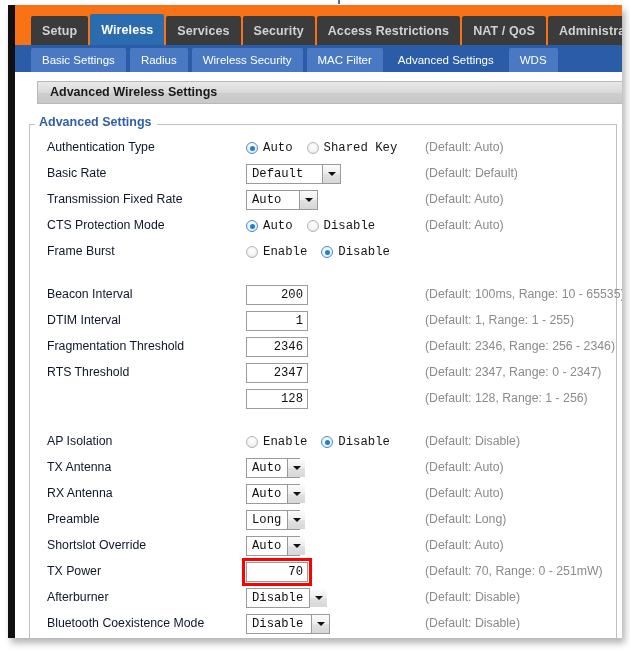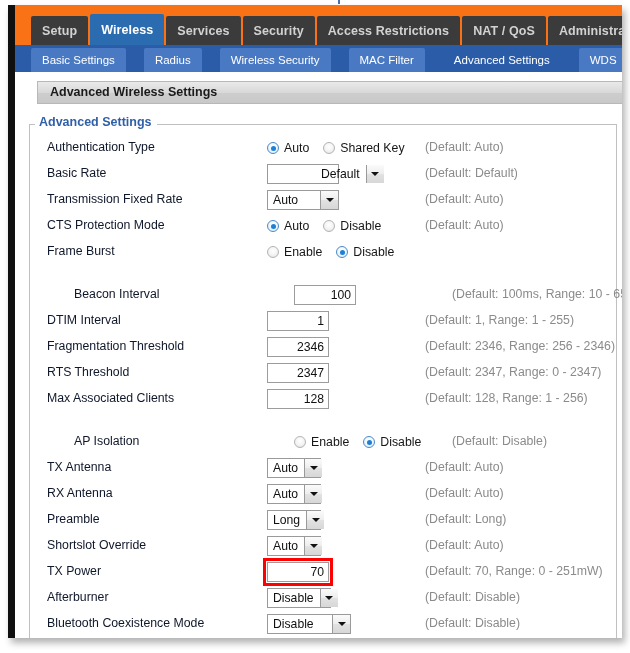--- a/index.html
+++ b/index.html
@@ -92,21 +92,21 @@
     height: 27px;
     background: #2b5ca8;
     overflow: hidden;
   }
   .subtabs {
     position: absolute;
     left: 16px;
     top: 3px;
     display: flex;
     align-items: flex-end;
-    gap: 18px;
+    gap: 4px;
     white-space: nowrap;
   }
   .subtab {
     height: 24px;
     line-height: 24px;
     padding: 0 11px;
     background: #4a79c4;
     color: #ffffff;
     font-size: 11.5px;
     box-sizing: border-box;
@@ -180,37 +180,38 @@
   #rows {
     position: absolute;
     left: 0;
     top: 20px;
     right: 0;
   }
   .row {
     position: relative;
     height: 26px;
   }
-  .row.gap { margin-top: 17px; margin-left: 27px; }
+  .row.gap { margin-top: 17px; }
 
   .lbl {
     position: absolute;
     left: 18px;
     top: 5px;
     font-size: 12.3px;
     color: #0f172a;
     white-space: nowrap;
   }
   .ctl {
     position: absolute;
-    left: 238px;
+    left: 217px;
     top: 0px;
     height: 26px;
     display: flex;
     align-items: center;
+    font-family: Liberation Mono, monospace;
   }
   .hint {
     position: absolute;
     left: 396px;
     top: 5px;
     font-size: 12.3px;
     color: #8b8b8b;
     white-space: nowrap;
   }
 
@@ -353,21 +354,21 @@
                   <span class="radio"></span>
                   <span class="rlabel">Shared Key</span>
                 </div>
               </div>
             </div>
             <div class="hint">(Default: Auto)</div>
           </div>
           <div class="row">
             <div class="lbl">Basic Rate</div>
             <div class="ctl">
-              <div class="sel" style="width: 72px; padding-left: 48px;">
+              <div class="sel" style="width: 95px;">
                 <div class="v">Default</div>
                 <div class="btn">
                   <span class="caret"></span>
                 </div>
               </div>
             </div>
             <div class="hint">(Default: Default)</div>
           </div>
           <div class="row">
             <div class="lbl">Transmission Fixed Rate</div>
@@ -408,21 +409,21 @@
                 <div class="rgroup">
                   <span class="radio on"></span>
                   <span class="rlabel">Disable</span>
                 </div>
               </div>
             </div>
           </div>
           <div class="row gap">
             <div class="lbl">Beacon Interval</div>
             <div class="ctl">
-              <div class="tin">100</div>
+              <div class="tin">200</div>
             </div>
             <div class="hint">(Default: 100ms, Range: 10 - 65535)</div>
           </div>
           <div class="row">
             <div class="lbl">DTIM Interval</div>
             <div class="ctl">
               <div class="tin">1</div>
             </div>
             <div class="hint">(Default: 1, Range: 1 - 255)</div>
           </div>
@@ -434,21 +435,20 @@
             <div class="hint">(Default: 2346, Range: 256 - 2346)</div>
           </div>
           <div class="row">
             <div class="lbl">RTS Threshold</div>
             <div class="ctl">
               <div class="tin">2347</div>
             </div>
             <div class="hint">(Default: 2347, Range: 0 - 2347)</div>
           </div>
           <div class="row">
-            <div class="lbl">Max Associated Clients</div>
             <div class="ctl">
               <div class="tin">128</div>
             </div>
             <div class="hint">(Default: 128, Range: 1 - 256)</div>
           </div>
           <div class="row gap">
             <div class="lbl">AP Isolation</div>
             <div class="ctl">
               <div class="radios">
                 <div class="rgroup">

